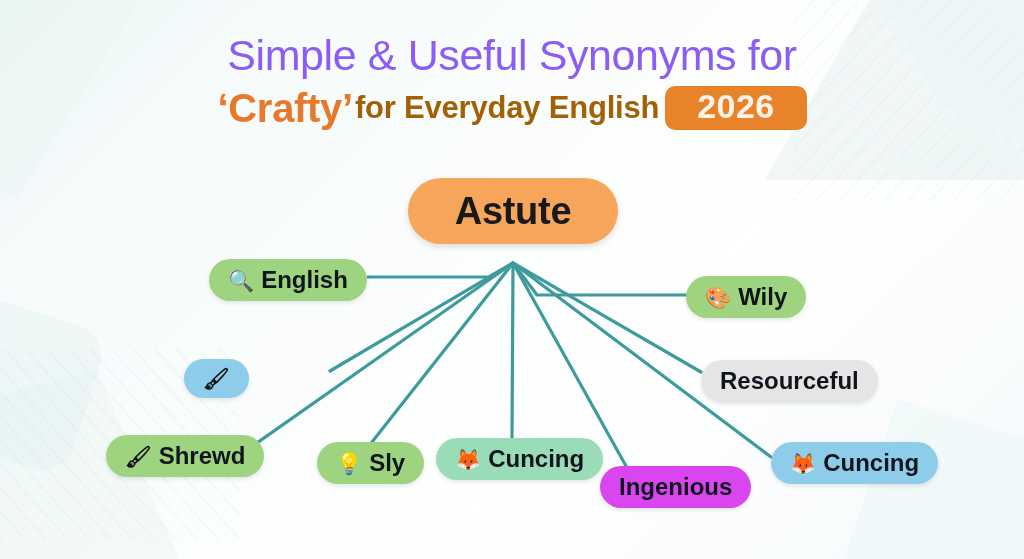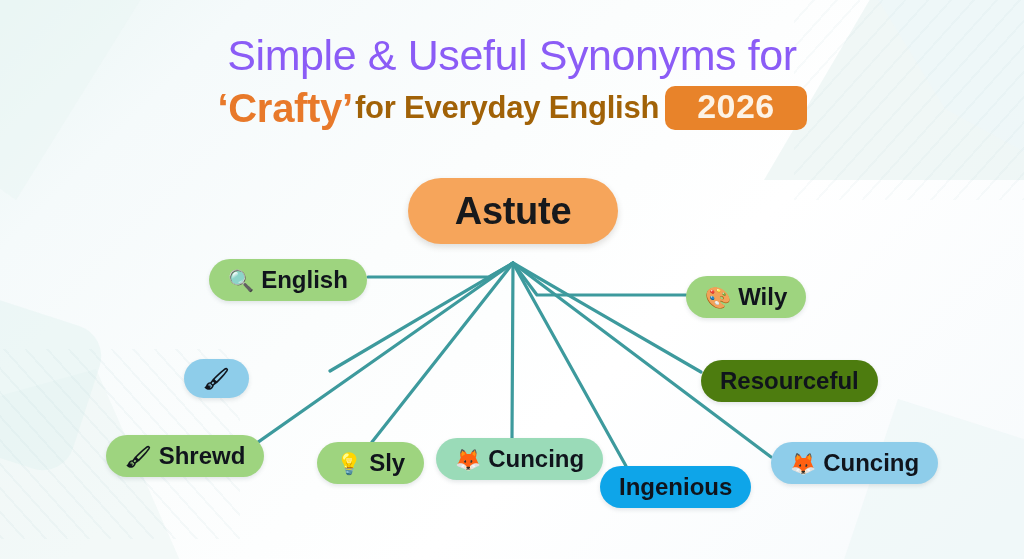--- a/index.html
+++ b/index.html
@@ -106,25 +106,25 @@
     justify-content:center; background:#f6a55b; border-radius:34px;
     box-shadow:0 3px 6px rgba(60,50,40,.16);
   }
   #node-root .node-label { font-size:38px; color:#17191c; letter-spacing:-0.3px; }
 
   .leaf { padding:9px 19px; font-size:24px; }
 
   #node-shrewd     { left:209px; top:259px;  background:#9ed47f; }
   #node-wily       { left:686px; top:276px;  background:#9ed47f; }
   #node-cuncing    { left:184px; top:359px;  background:#8ecdea; }
-  #node-resourceful{ left:701px; top:360px;  background:#4d7c0f; }
+  #node-resourceful{ left:701px; top:360px;  background:#e5e5e5; }
   #node-astute     { left:106px; top:435px;  background:#9ed47f; }
   #node-sly        { left:317px; top:442px;  background:#9ed47f; }
   #node-clever     { left:436px; top:438px;  background:#9adbb8; }
-  #node-ingenious  { left:600px; top:466px;  background:#0ea5e9; }
+  #node-ingenious  { left:600px; top:466px;  background:#d946ef; }
   #node-tricky     { left:771px; top:442px;  background:#8ecdea; }
 </style>
 </head>
 <body>
 
 <div id="canvas">
   <div class="bg-shape bg-tl-1"></div>
   <div class="bg-shape bg-tr-1"></div>
   <div class="bg-shape bg-tr-2"></div>
   <div class="bg-shape bg-bl-1"></div>

